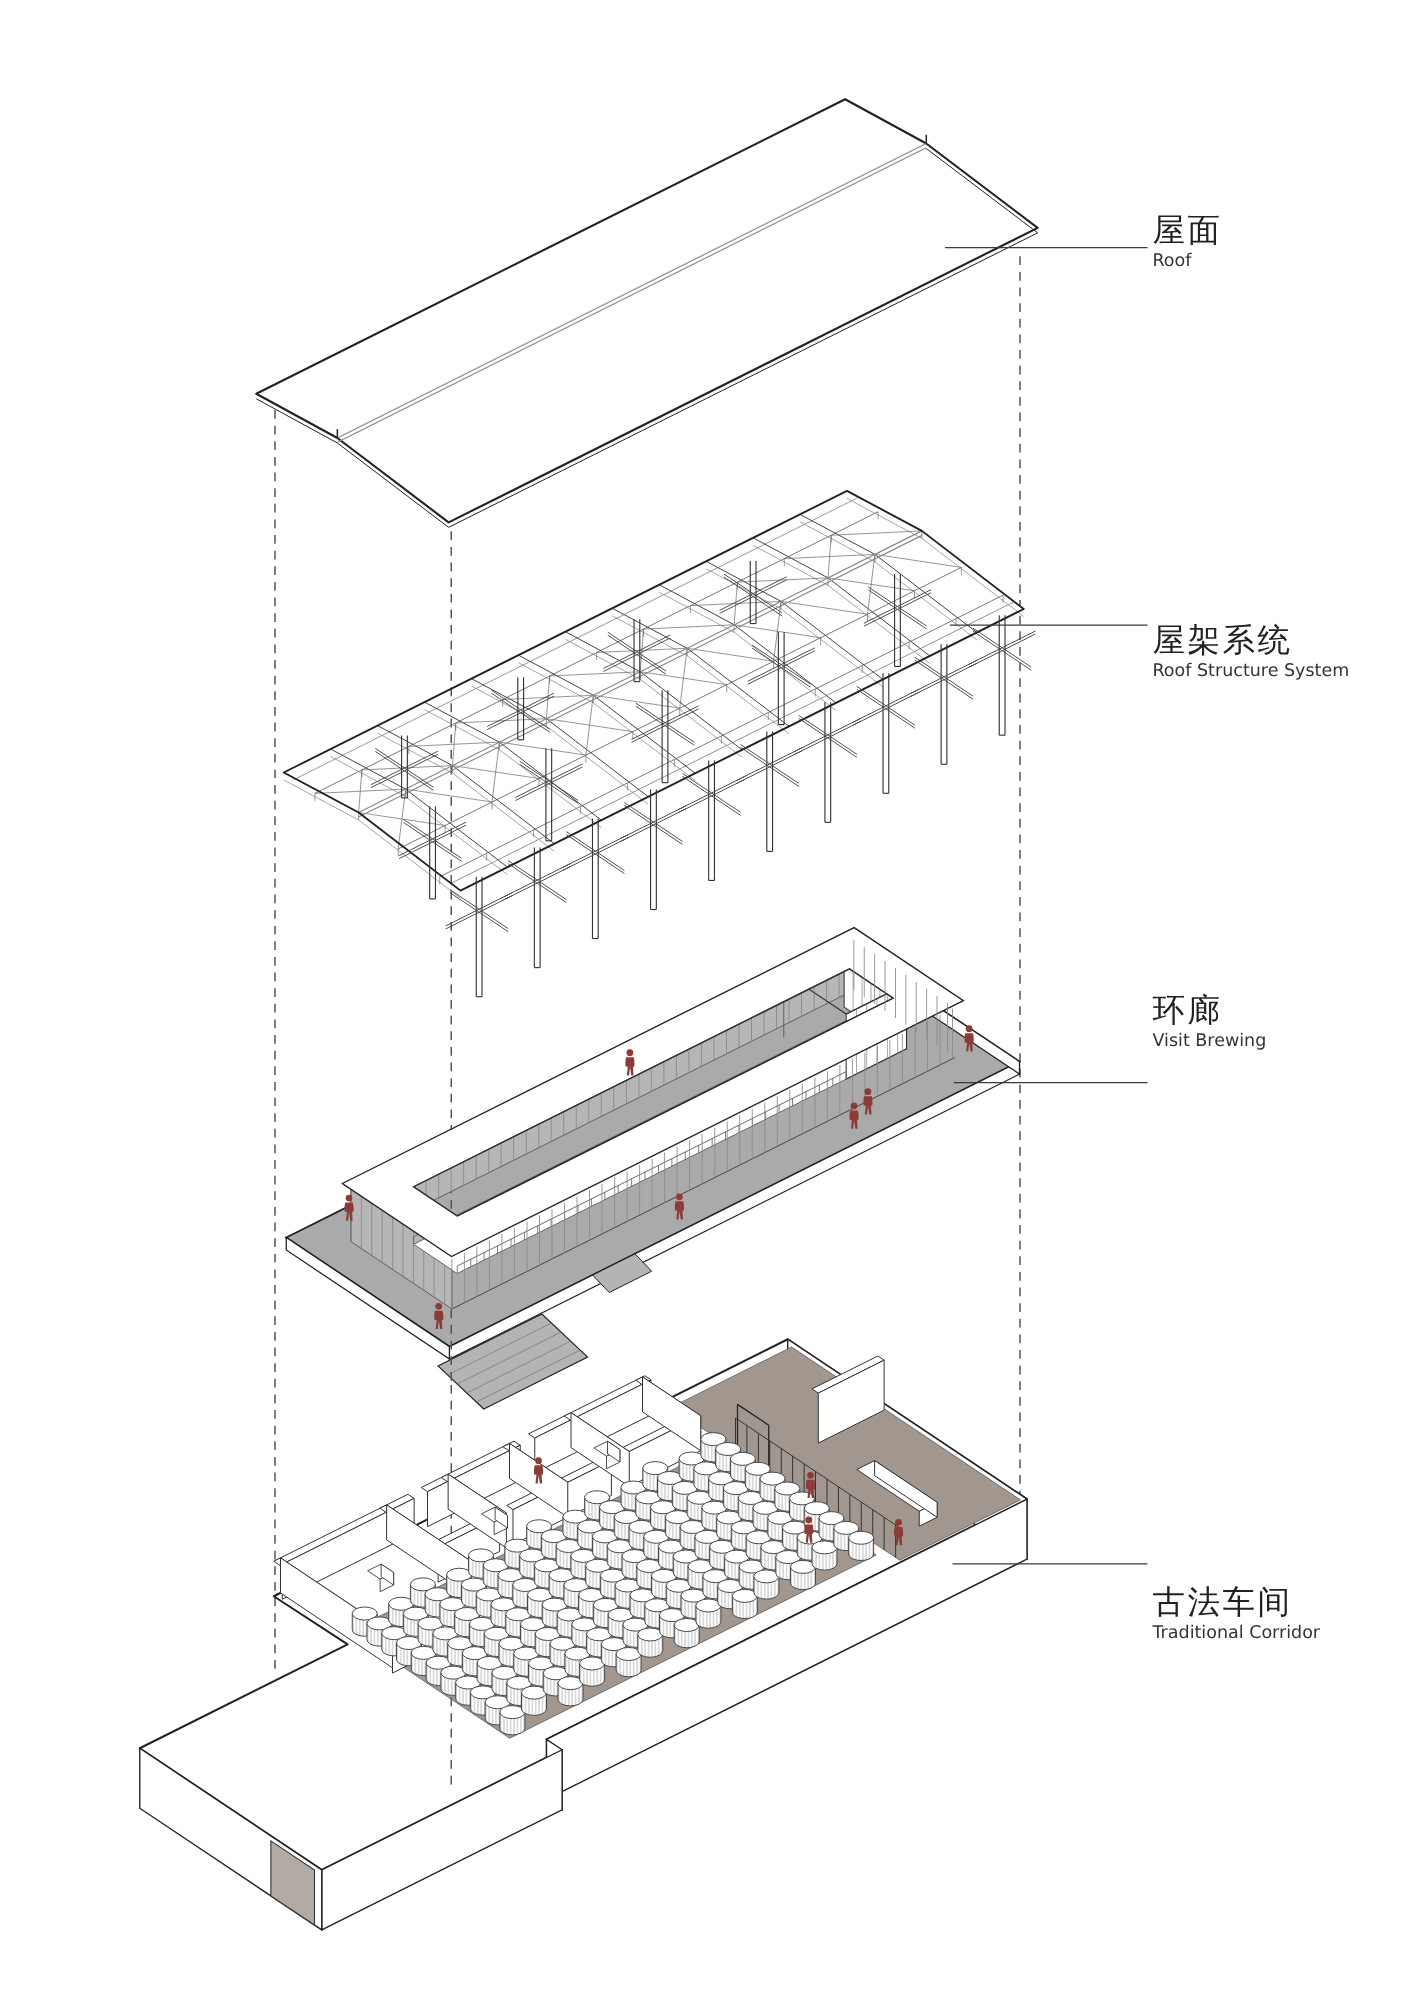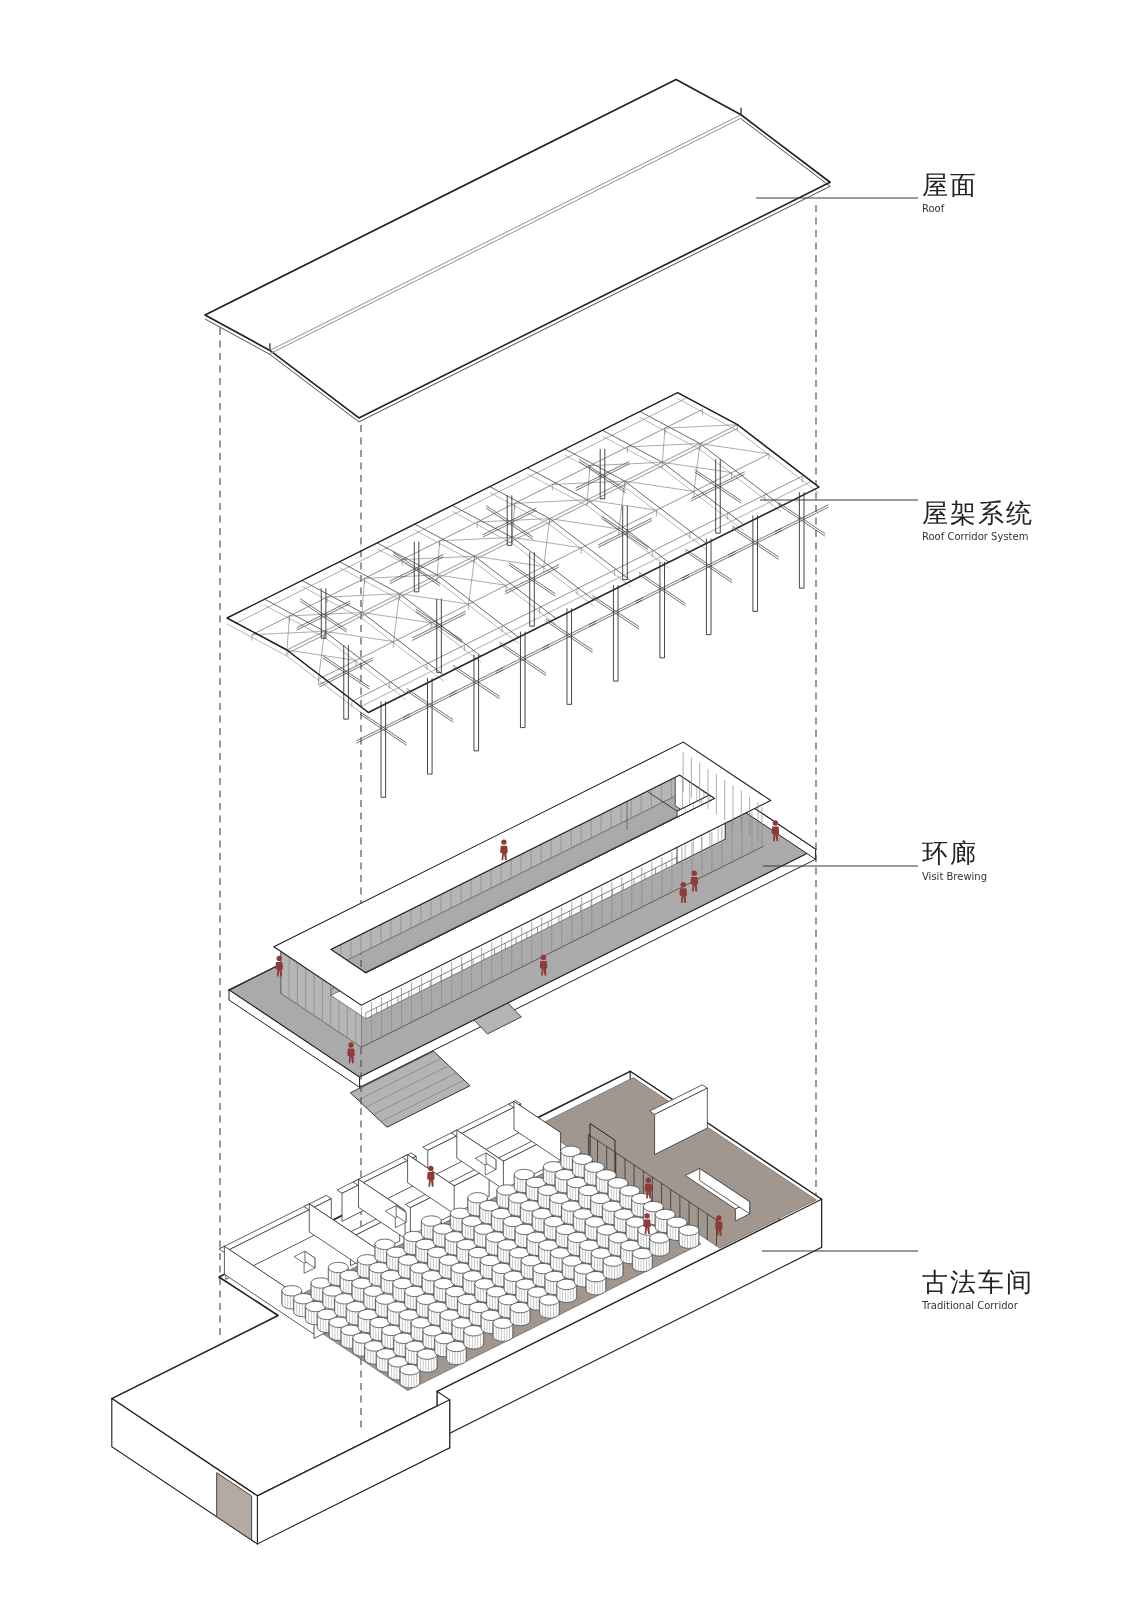--- a/index.html
+++ b/index.html
@@ -1,22 +1,22 @@
 <!DOCTYPE html>
 <html><head>
 <meta charset="utf-8">
 <style>
   html,body{margin:0;padding:0;background:#fff;}
   .canvas{position:relative;width:1131px;height:1600px;background:#fff;overflow:hidden;
           font-family:"DejaVu Sans","Liberation Sans",sans-serif;}
   #drawing{position:absolute;left:0;top:0;}
   .layer-label{position:absolute;left:922px;color:#222;}
   .layer-label .zh{font-size:26px;line-height:26px;letter-spacing:2px;white-space:nowrap;font-weight:400;}
-  .layer-label .en{font-size:10px;line-height:16px;margin-top:3px;color:#333;white-space:nowrap;}
-  .pos-0{top:172px}.pos-1{top:500px}.pos-2{top:840px}.pos-3{top:1269px}
+  .layer-label .en{font-size:14px;line-height:16px;margin-top:3px;color:#333;white-space:nowrap;}
+  .pos-0{top:172px}.pos-1{top:500px}.pos-2{top:796px}.pos-3{top:1269px}
 </style>
 </head>
 <body>
 
 <div class="canvas">
 
   <svg id="drawing" width="1131" height="1600" viewBox="0 0 1131 1600">
     <defs>
       <pattern id="vh" width="2.7" height="4" patternUnits="userSpaceOnUse">
         <line x1="1.35" y1="0" x2="1.35" y2="4" stroke="#979797" stroke-width="0.55"></line>
@@ -818,21 +818,21 @@
         <line x1="762" y1="1251" x2="918" y2="1251" stroke="#3a3a3a" stroke-width="1"></line>
       </g>
     </svg>
 
   <div class="layer-label pos-0">
     <div class="zh">屋面</div>
     <div class="en">Roof</div>
   </div>
   <div class="layer-label pos-1">
     <div class="zh">屋架系统</div>
-    <div class="en">Roof Corridor System</div>
+    <div class="en">Roof Structure System</div>
   </div>
   <div class="layer-label pos-2">
     <div class="zh">环廊</div>
     <div class="en">Visit Brewing</div>
   </div>
   <div class="layer-label pos-3">
     <div class="zh">古法车间</div>
     <div class="en">Traditional Corridor</div>
   </div>
 </div>

